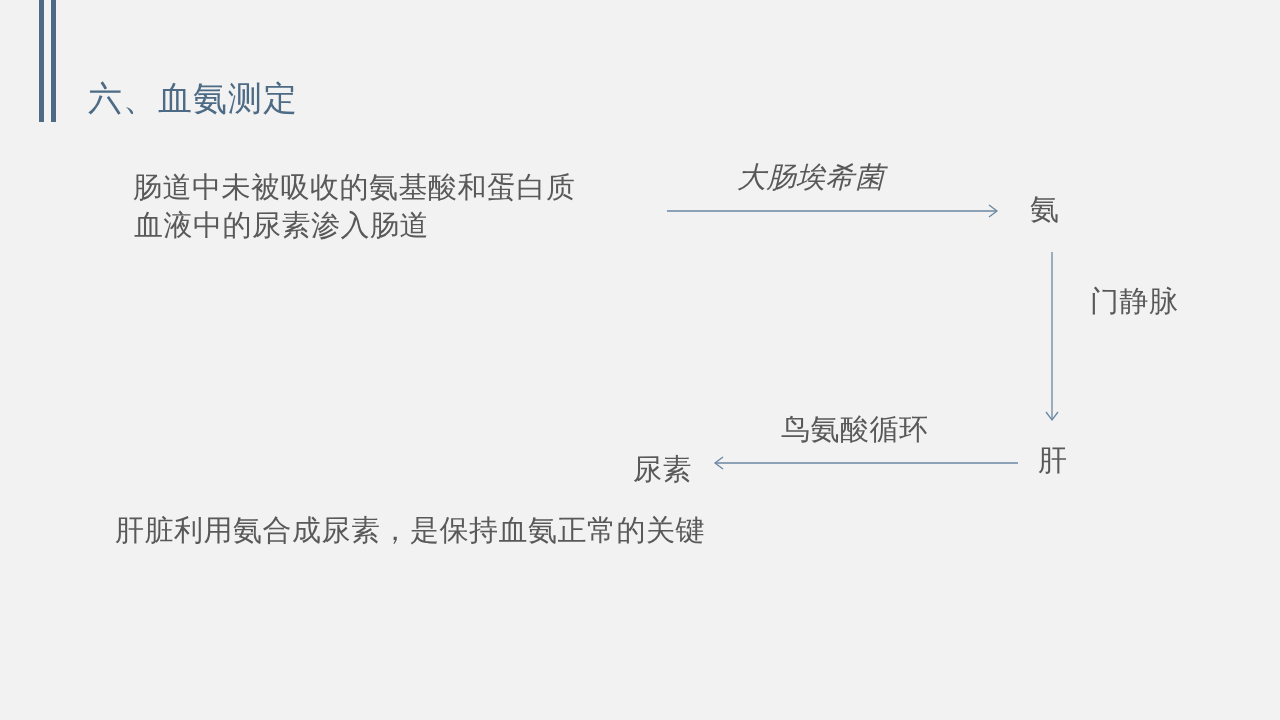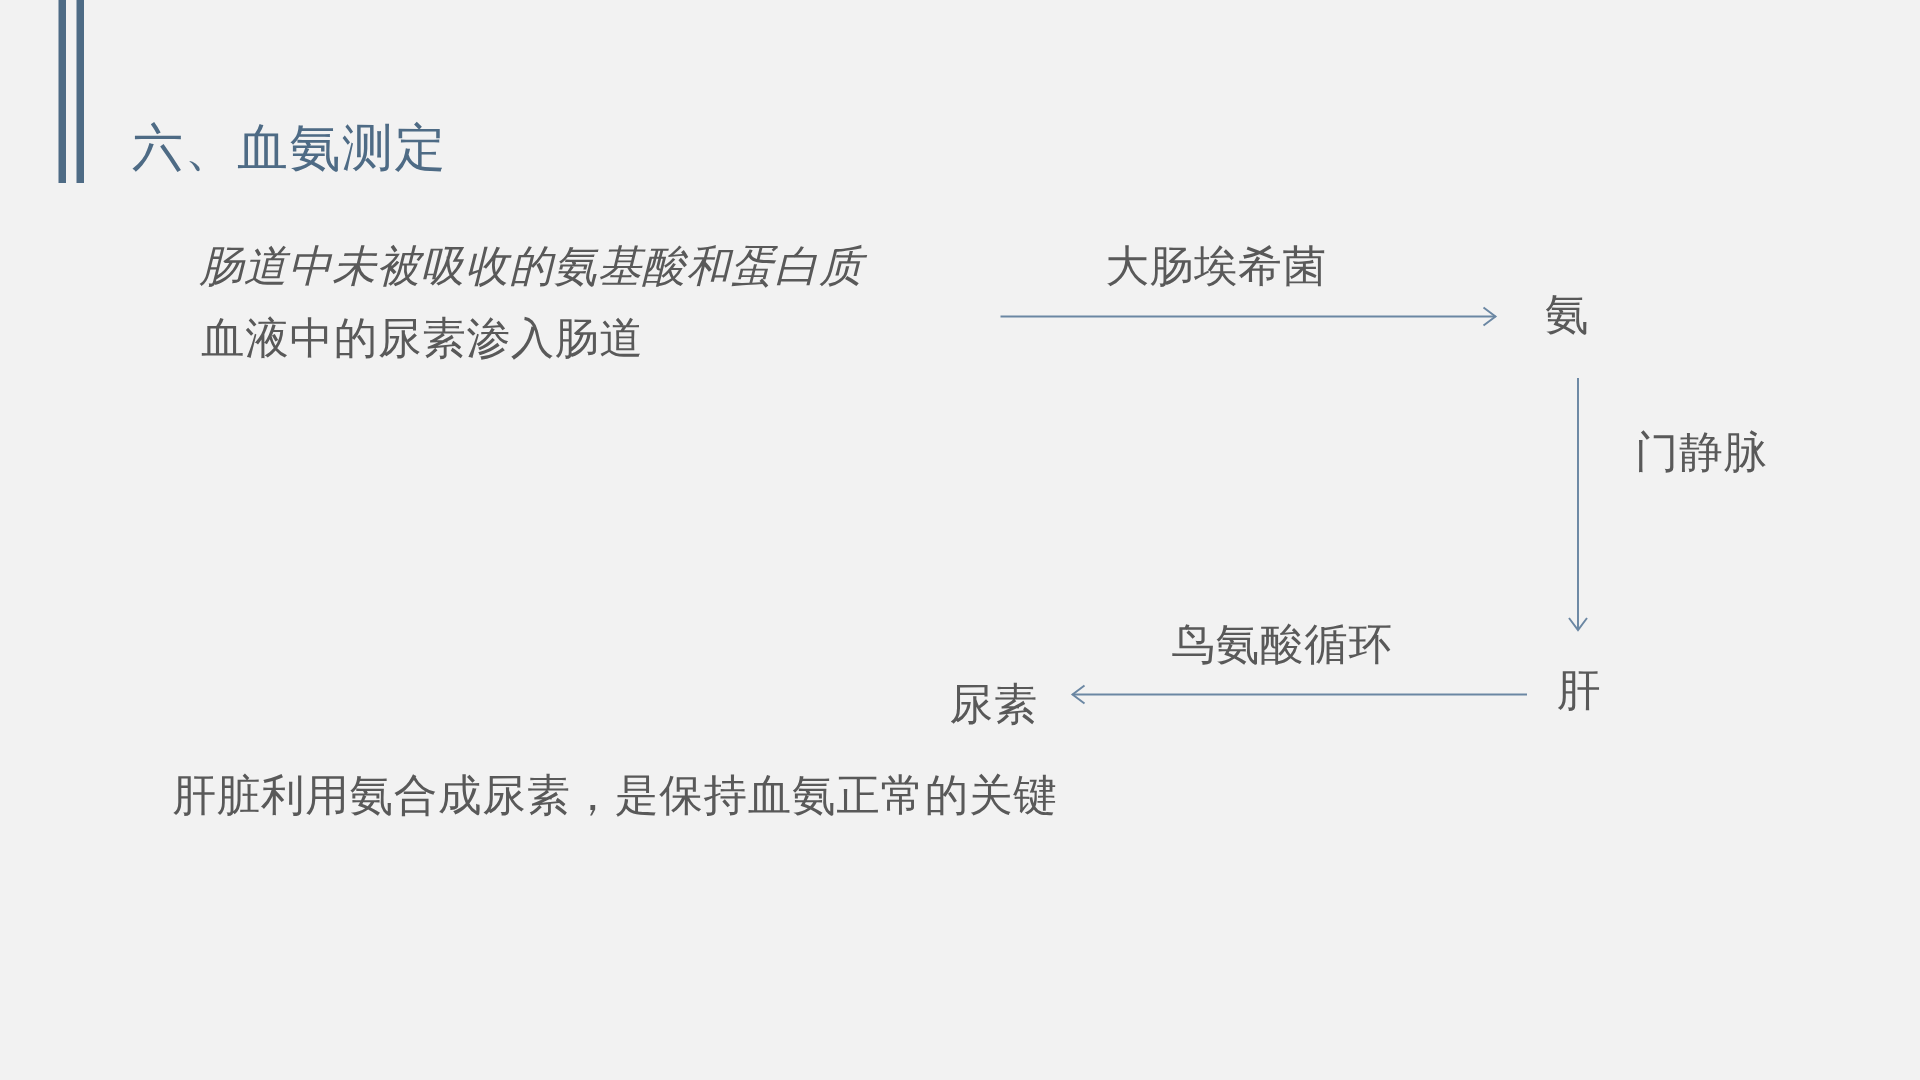--- a/index.html
+++ b/index.html
@@ -20,24 +20,24 @@
     svg.arrows { position: absolute; left: 0; top: 0; }
   </style>
 </head>
 <body>
 
 <div class="bar b1"></div>
 <div class="bar b2"></div>
 
 <div class="title">六、血氨测定</div>
 
-<div class="txt" style="left:133px; top:158px;font-style:italic;">肠道中未被吸收的氨基酸和蛋白质</div>
+<div class="txt" style="left:133px; top:168px;">肠道中未被吸收的氨基酸和蛋白质</div>
 <div class="txt" style="left:134px; top:206px;">血液中的尿素渗入肠道</div>
 
-<div class="txt" style="left:737px; top:158px;">大肠埃希菌</div>
+<div class="txt" style="left:737px; top:158px;font-style:italic;">大肠埃希菌</div>
 <div class="txt" style="left:1030px; top:190px;">氨</div>
 
 <div class="txt" style="left:1090px; top:282px;font-family:Liberation Mono, monospace;">门静脉</div>
 
 <div class="txt" style="left:781px; top:410px;text-align:right;">鸟氨酸循环</div>
 <div class="txt" style="left:1038px; top:441px;">肝</div>
 <div class="txt" style="left:633px; top:450px;">尿素</div>
 
 <div class="txt" style="left:115px; top:511px;">肝脏利用氨合成尿素，是保持血氨正常的关键</div>
 

